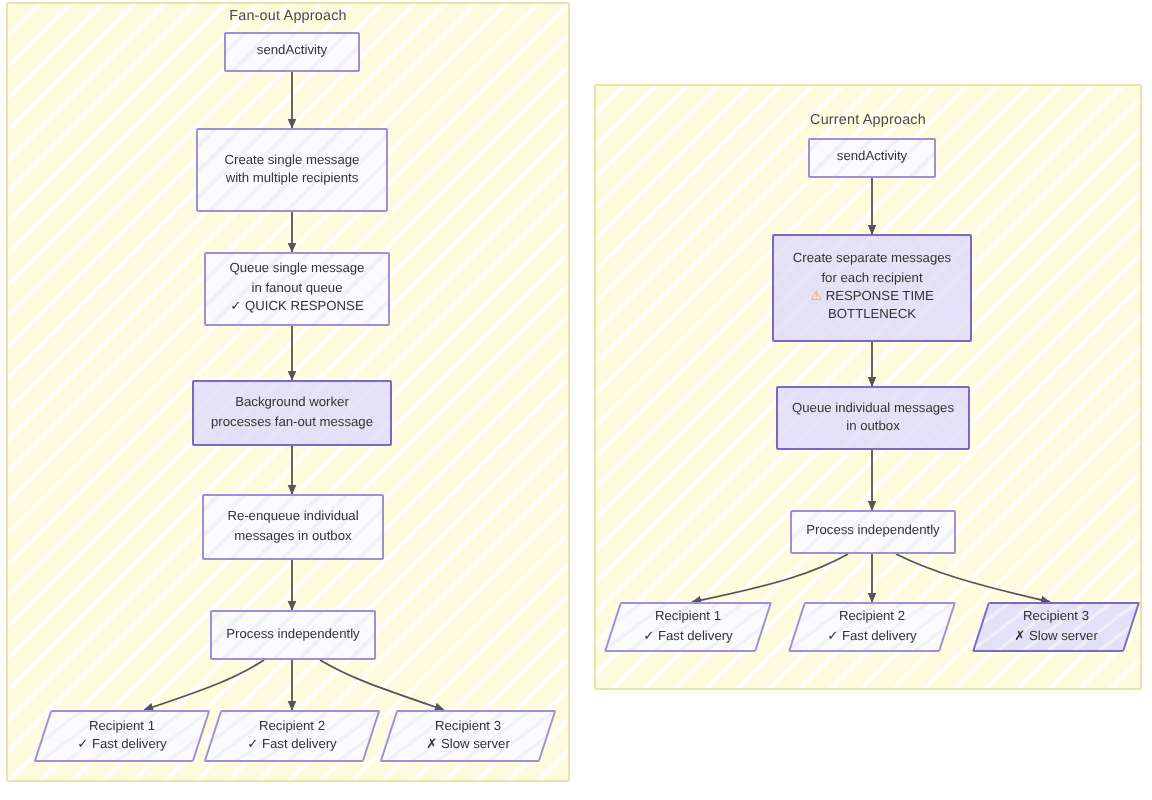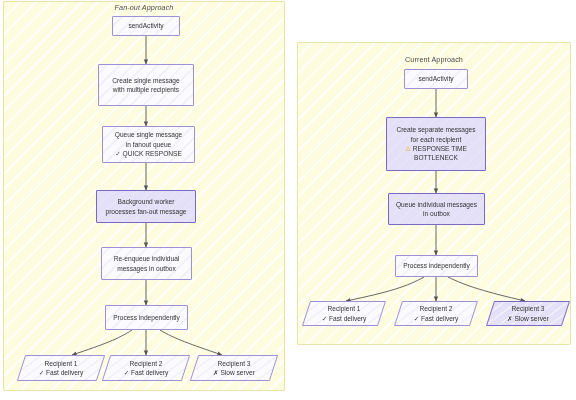--- a/index.html
+++ b/index.html
@@ -124,21 +124,21 @@
     line-height: 9.4px;
     text-align: center;
     white-space: nowrap;
   }
   .warn { color: #f0a500; }
 </style>
 </head>
 <body>
 
 <div class="panel" id="panel-left"></div>
-<div class="panel-title" style="left:3px; width:282px; top:3px;font-style:italic;">Fan-out Approach</div>
+<div class="panel-title" style="left:3px; width:282px; top:3px;">Fan-out Approach</div>
 
 <div class="panel" id="panel-right"></div>
 <div class="panel-title" style="left:297px; width:274px; top:55px;">Current Approach</div>
 
 <svg class="edges" viewBox="0 0 576 400" width="576" height="400">
   <defs>
     <marker id="ah" markerWidth="6" markerHeight="6" refX="4.6" refY="2.2" orient="auto" markerUnits="userSpaceOnUse">
       <path d="M0,0 L5,2.2 L0,4.4 z" fill="#555555"></path>
     </marker>
   </defs>

